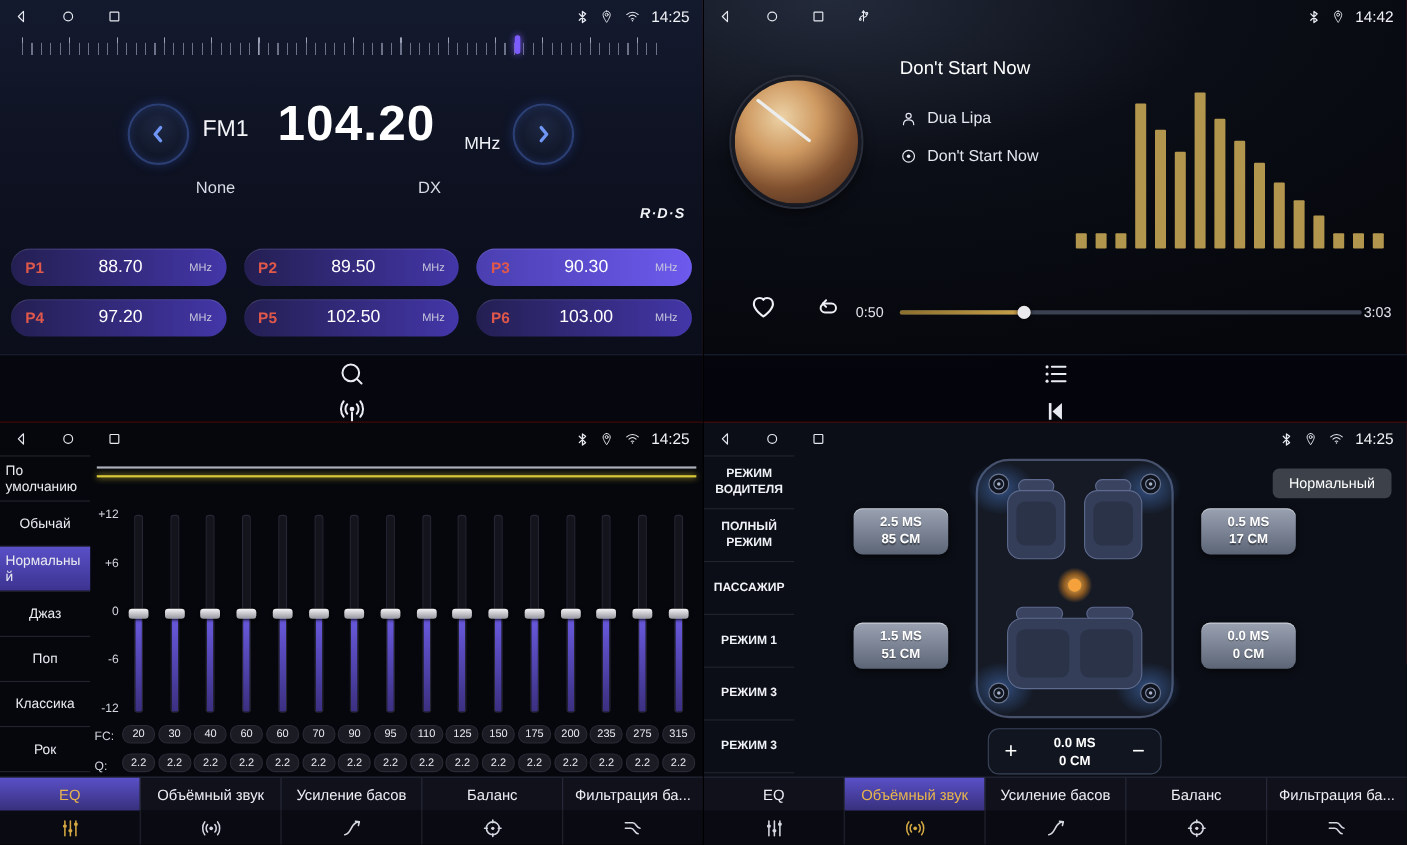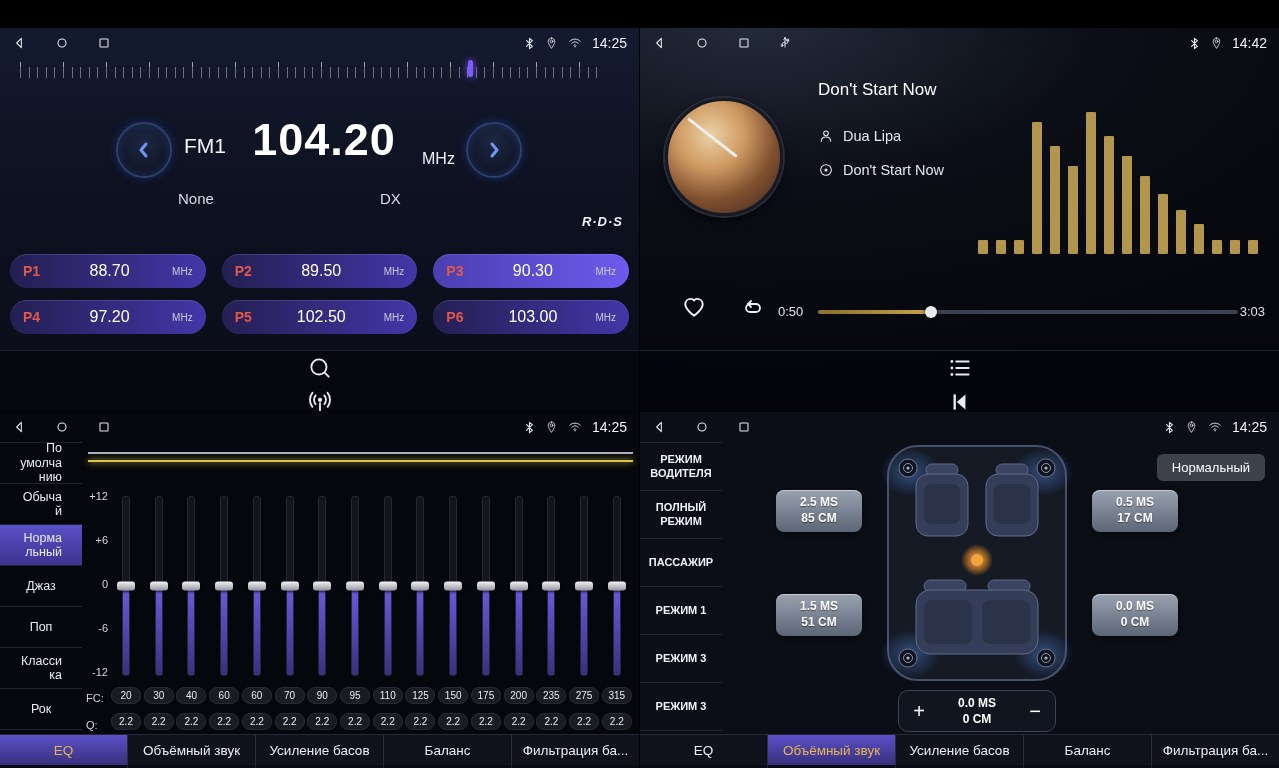--- a/index.html
+++ b/index.html
@@ -1,17 +1,17 @@
 <!DOCTYPE html>
 <html><head>
 <meta charset="utf-8">
 <style>
   html,body{margin:0;padding:0;background:#000;}
   body{width:1279px;height:768px;overflow:hidden;font-family:"Liberation Sans",sans-serif;color:#eceef4;-webkit-font-smoothing:antialiased;}
-  .screen{position:relative;width:1279px;height:604px;display:grid;grid-template-columns:640px 639px;grid-template-rows:384px 384px;background:#b91c1c;margin-top:28px;}
+  .screen{position:relative;width:1279px;height:604px;display:grid;grid-template-columns:640px 639px;grid-template-rows:384px 384px;background:#b91c1c;}
   .quad{position:relative;overflow:hidden;box-sizing:border-box;}
   .q-radio{background:linear-gradient(180deg,#141a2e 0%,#0d1120 45%,#0a0d18 100%);border-right:1px solid #000;border-bottom:1px solid #000;}
   .q-player{background:radial-gradient(120% 90% at 18% 0%,#232a3a 0%,#0b0e16 45%,#05070c 100%);border-bottom:1px solid #000;}
   .q-eq{background:#06070c;border-right:1px solid #000;}
   .q-sf{background:#0b0e16;}
 
   
   .statusbar{position:absolute;top:0;left:0;right:0;height:30px;display:flex;align-items:center;justify-content:space-between;padding:0 12px;z-index:5;}
   .nav-group{display:flex;align-items:center;gap:26px;}
   .stat-group{display:flex;align-items:center;gap:9px;}
@@ -75,21 +75,21 @@
   .iconbar{position:absolute;left:0;right:0;bottom:0;height:31px;display:flex;background:#0a0b12;}
   .icon-cell{flex:1;display:flex;align-items:center;justify-content:center;border-right:1px solid #22242f;cursor:pointer;}
   .icon-cell:last-child{border-right:none;}
   .icon-cell svg{stroke:#d4d7e0;fill:none;stroke-width:1.7;stroke-linecap:round;stroke-linejoin:round;}
   .icon-cell.gold svg{stroke:#d4a843;}
   .icon-cell.gold .dotfill{fill:#d4a843;}
   .dotfill{fill:#d4d7e0;}
 
   
   .eq-sidebar{position:absolute;left:0;top:30px;width:82px;border-top:1px solid #23242e;}
-  .eq-preset{height:41px;box-sizing:border-box;display:flex;align-items:center;justify-content:center;text-align:right;font-size:12.5px;line-height:1.15;color:#e9ebf2;border-bottom:1px solid #23242e;padding:0 20px;overflow-wrap:anywhere;cursor:pointer;}
+  .eq-preset{height:41px;box-sizing:border-box;display:flex;align-items:center;justify-content:center;text-align:left;font-size:12.5px;line-height:1.15;color:#e9ebf2;border-bottom:1px solid #23242e;padding:0 5px;overflow-wrap:anywhere;cursor:pointer;}
   .eq-preset.active{background:linear-gradient(180deg,#5a50c8,#3c3390);}
   .eq-curve-white{position:absolute;left:88px;right:6px;top:40px;height:2px;background:#c9cdd9;opacity:.85;}
   .eq-curve-yellow{position:absolute;left:88px;right:6px;top:48px;height:2px;background:#d9c838;box-shadow:0 0 6px #d9c838;}
   .eq-scale{position:absolute;left:82px;top:78px;height:188px;width:26px;display:flex;flex-direction:column;justify-content:space-between;align-items:flex-end;font-size:11px;color:#d2d6e0;gap:32px;}
   .eq-bands{position:absolute;left:112px;right:8px;top:84px;display:flex;justify-content:space-between;}
   .eq-band{width:28px;display:flex;flex-direction:column;align-items:center;}
   .slider{position:relative;width:20px;height:180px;cursor:pointer;}
   .slider::before{content:"";position:absolute;left:50%;transform:translateX(-50%);top:0;bottom:0;width:6px;border-radius:3px;border:1px solid #262634;background:linear-gradient(180deg,#14141c 0%,#14141c 49%,#6a5ae0 51%,#3a2f80 100%);}
   .knob{position:absolute;left:50%;top:50%;transform:translate(-50%,-50%);width:18px;height:9px;border-radius:3px;background:linear-gradient(180deg,#f3f3f5,#96969f);box-shadow:0 1px 3px #000;}
   .fc-badge,.q-badge{display:block;min-width:22px;padding:2px 3px;font-size:10px;text-align:center;color:#e9e9f1;background:#1b1b24;border:1px solid #2a2a36;border-radius:8px;}

